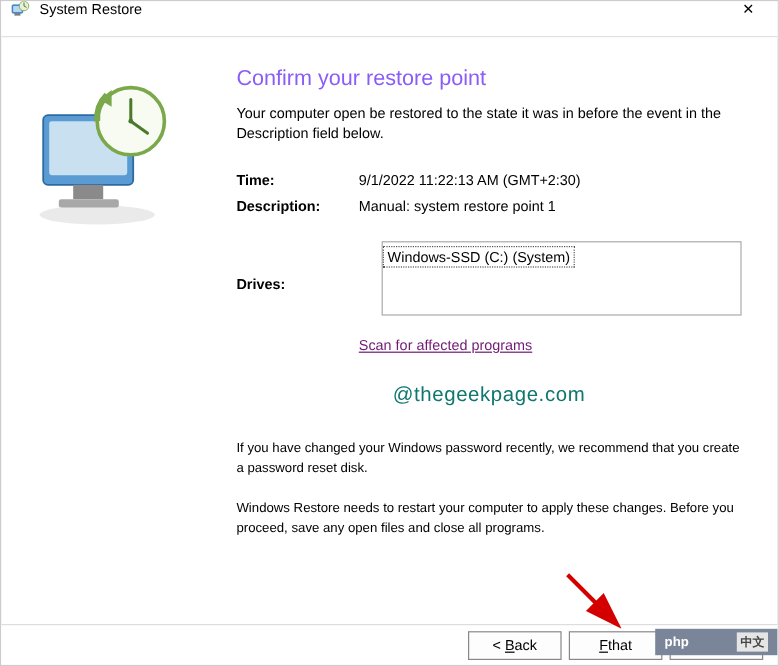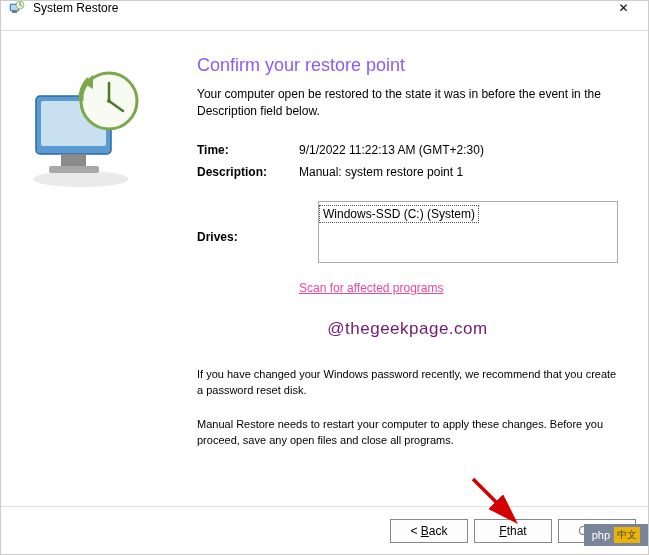--- a/index.html
+++ b/index.html
@@ -72,41 +72,41 @@
       margin-bottom: 10px;
       font-size: 12px;
       background: #fff;
     }
     .drives-box .drive-item {
       border: 1px dotted #555;
       padding: 1px 3px;
       display: inline-block;
     }
     .scan-link {
-      color: #ec4899;
+      color: #701a75;
       text-decoration: underline;
       cursor: pointer;
       font-size: 12px;
       display: inline-block;
       margin-left: 102px;
       margin-bottom: 18px;
     }
     .watermark {
       text-align: center;
-      color: #701a75;
+      color: #0f766e;
       font-size: 17px;
       font-weight: 400;
       margin: 6px 0 28px 0;
       letter-spacing: 0.5px;
     }
     .note { font-size: 11px; line-height: 1.45; margin-bottom: 18px; }
     .footer {
       position: absolute;
       left: 0; right: 0; bottom: 0;
-      height: 48px;
+      height: 34px;
       border-top: 1px solid #ddd;
       display: flex;
       align-items: center;
       justify-content: flex-end;
       padding: 0 12px;
       gap: 6px;
       background: #fff;
     }
     .btn {
       min-width: 78px;
@@ -133,23 +133,24 @@
       right: 0;
       bottom: 8px;
       background: #7a8599;
       color: #fff;
       font-size: 11px;
       padding: 3px 8px;
       font-family: Arial, sans-serif;
       z-index: 5;
       display: flex;
       align-items: center;
-      gap: 4px;
-    }
-    .php-badge .ch { font-size: 10px; color:#444; background:#eab308; padding:1px 3px; }
+      gap: 22px;
+      font-weight: bold;
+    }
+    .php-badge .ch { font-size: 10px; color:#444; background:#e5e5e5; padding:1px 3px;margin-left:18px; }
     .underline-key { text-decoration: underline; }
   </style>
 </head>
 <body>
 
 <div class="titlebar">
   <span class="app-icon">
     <svg viewBox="0 0 16 16" width="16" height="16">
       <rect x="1" y="4" width="9" height="7" rx="1" fill="#4a90d9" stroke="#2a6fb0" stroke-width="0.5"></rect>
       <rect x="2" y="5" width="7" height="5" fill="#b8d8f0"></rect>
@@ -201,21 +202,21 @@
       <div class="drives-box">
         <span class="drive-item">Windows-SSD (C:) (System)</span>
       </div>
     </div>
 
     <a class="scan-link">Scan for affected programs</a>
 
     <div class="watermark">@thegeekpage.com</div>
 
     <p class="note">If you have changed your Windows password recently, we recommend that you create a password reset disk.</p>
-    <p class="note">Manual Restore needs to restart your computer to apply these changes. Before you proceed, save any open files and close all programs.</p>
+    <p class="note">Windows Restore needs to restart your computer to apply these changes. Before you proceed, save any open files and close all programs.</p>
   </div>
 </div>
 
 <div class="footer">
   <button class="btn"><span>&lt; </span><span class="underline-key">B</span><span>ack</span></button>
   <button class="btn"><span class="underline-key">F</span><span>that</span></button>
   <button class="btn disabled">Cancel</button>
 </div>
 
 <div class="arrow-overlay">

